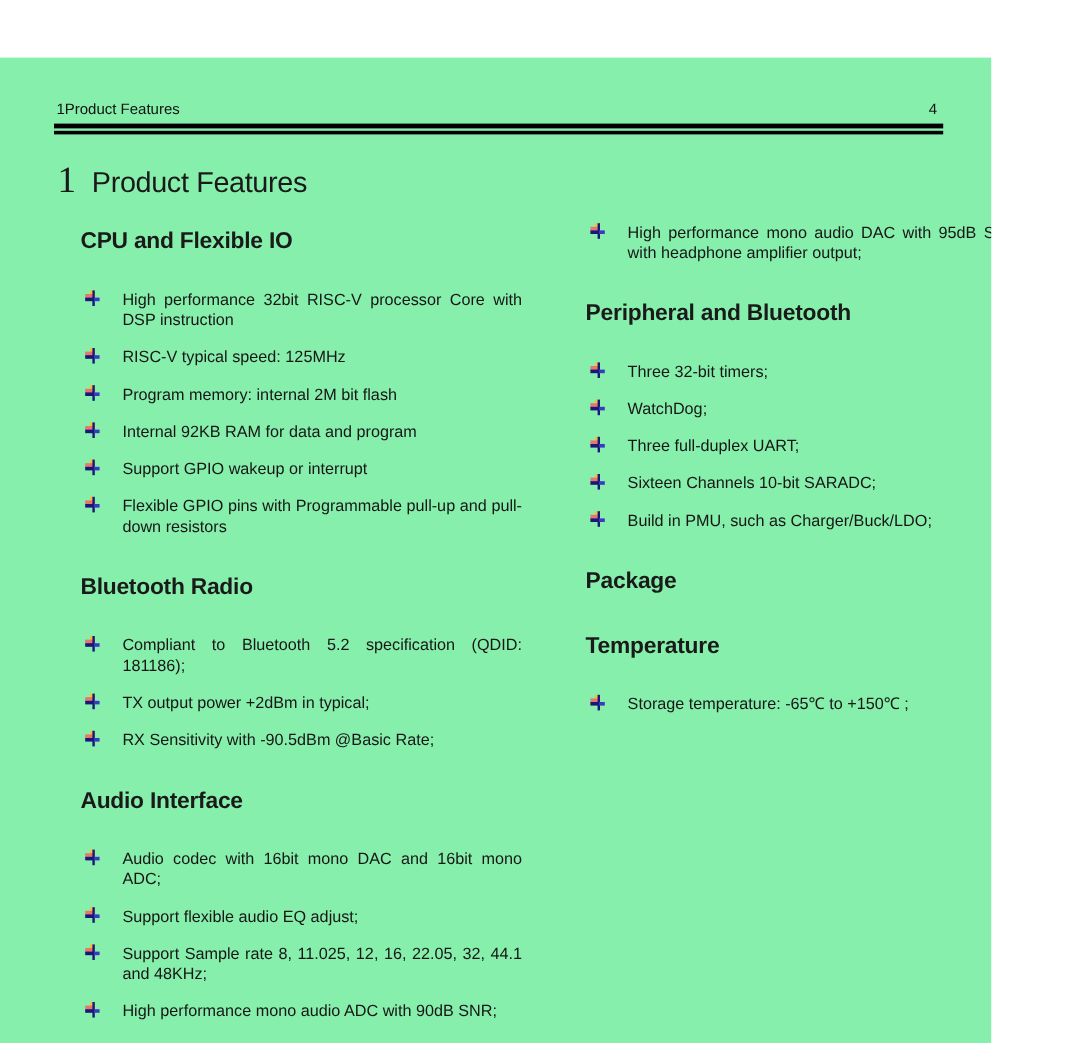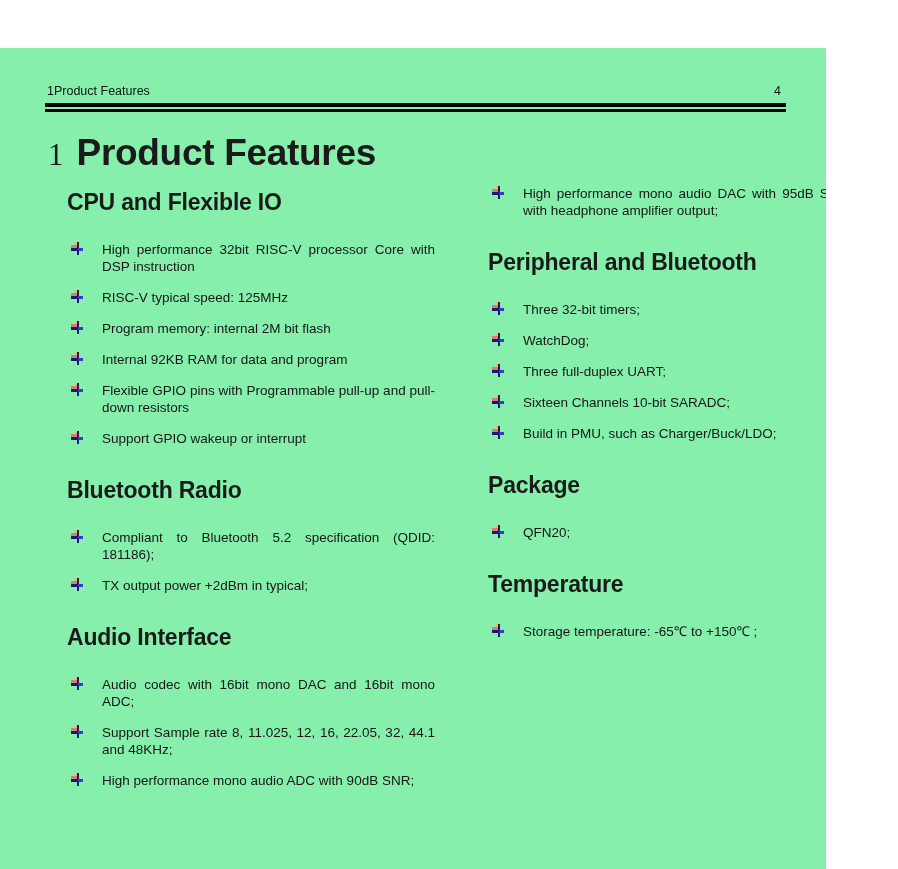--- a/index.html
+++ b/index.html
@@ -12,29 +12,29 @@
     position:absolute; left:47px; right:45px; top:36px;
     display:flex; justify-content:space-between; align-items:baseline;
     font-size:12.5px; color:#111;
   }
   .rule-thick { position:absolute; left:45px; right:40px; top:55px; height:4px; background:#000; }
   .rule-thin  { position:absolute; left:45px; right:40px; top:61px; height:3px; background:#000; }
 
   
   .chapter-title { position:absolute; left:48px; top:84px; white-space:nowrap; }
   .title-number { font-family:"Liberation Serif", serif; font-size:31px; font-weight:400; }
-  .title-text   { font-size:37px; font-weight:700; margin-left:13px; letter-spacing:-0.3px; }
+  .title-text   { font-size:24px; font-weight:400; margin-left:13px; letter-spacing:-0.3px; }
 
   
   .col { position:absolute; }
   .col-left  { left:67px;  top:143px; width:368px; }
   .col-right { left:488px; top:137px; width:364px; }
 
   .section-heading {
-    font-size:23px; font-weight:700; line-height:22px;
+    font-size:19px; font-weight:700; line-height:22px;
     margin:32px 0 28px 0; letter-spacing:-0.2px;
   }
   .section:first-child .section-heading { margin-top:0; }
 
   .item { display:flex; align-items:flex-start; margin-bottom:14px; }
   .item-text {
     flex:1; font-size:13.5px; line-height:17px;
     text-align:justify; text-justify:inter-word; color:#161616;
   }
 
@@ -102,31 +102,31 @@
           </span>
           <span class="item-text">Internal 92KB RAM for data and program</span>
         </div>
         <div class="item">
           <span class="bullet">
             <i class="b-yellow"></i>
             <i class="b-red"></i>
             <i class="b-v"></i>
             <i class="b-h"></i>
           </span>
+          <span class="item-text">Support GPIO wakeup or interrupt</span>
+        </div>
+        <div class="item">
+          <span class="bullet">
+            <i class="b-yellow"></i>
+            <i class="b-red"></i>
+            <i class="b-v"></i>
+            <i class="b-h"></i>
+          </span>
           <span class="item-text">Flexible GPIO pins with Programmable pull-up and pull-down resistors</span>
         </div>
-        <div class="item">
-          <span class="bullet">
-            <i class="b-yellow"></i>
-            <i class="b-red"></i>
-            <i class="b-v"></i>
-            <i class="b-h"></i>
-          </span>
-          <span class="item-text">Support GPIO wakeup or interrupt</span>
-        </div>
       </div>
       <div class="section">
         <div class="section-heading">Bluetooth Radio</div>
         <div class="item">
           <span class="bullet">
             <i class="b-yellow"></i>
             <i class="b-red"></i>
             <i class="b-v"></i>
             <i class="b-h"></i>
           </span>
@@ -134,31 +134,49 @@
         </div>
         <div class="item">
           <span class="bullet">
             <i class="b-yellow"></i>
             <i class="b-red"></i>
             <i class="b-v"></i>
             <i class="b-h"></i>
           </span>
           <span class="item-text">TX output power +2dBm in typical;</span>
         </div>
+        <div class="item">
+          <span class="bullet">
+            <i class="b-yellow"></i>
+            <i class="b-red"></i>
+            <i class="b-v"></i>
+            <i class="b-h"></i>
+          </span>
+          <span class="item-text">RX Sensitivity with -90.5dBm @Basic Rate;</span>
+        </div>
       </div>
       <div class="section">
         <div class="section-heading">Audio Interface</div>
         <div class="item">
           <span class="bullet">
             <i class="b-yellow"></i>
             <i class="b-red"></i>
             <i class="b-v"></i>
             <i class="b-h"></i>
           </span>
           <span class="item-text">Audio codec with 16bit mono DAC and 16bit mono ADC;</span>
+        </div>
+        <div class="item">
+          <span class="bullet">
+            <i class="b-yellow"></i>
+            <i class="b-red"></i>
+            <i class="b-v"></i>
+            <i class="b-h"></i>
+          </span>
+          <span class="item-text">Support flexible audio EQ adjust;</span>
         </div>
         <div class="item">
           <span class="bullet">
             <i class="b-yellow"></i>
             <i class="b-red"></i>
             <i class="b-v"></i>
             <i class="b-h"></i>
           </span>
           <span class="item-text">Support Sample rate 8, 11.025, 12, 16, 22.05, 32, 44.1 and 48KHz;</span>
         </div>
@@ -228,29 +246,20 @@
             <i class="b-yellow"></i>
             <i class="b-red"></i>
             <i class="b-v"></i>
             <i class="b-h"></i>
           </span>
           <span class="item-text">Build in PMU, such as Charger/Buck/LDO;</span>
         </div>
       </div>
       <div class="section">
         <div class="section-heading">Package</div>
-        <div class="item">
-          <span class="bullet">
-            <i class="b-yellow"></i>
-            <i class="b-red"></i>
-            <i class="b-v"></i>
-            <i class="b-h"></i>
-          </span>
-          <span class="item-text">QFN20;</span>
-        </div>
       </div>
       <div class="section">
         <div class="section-heading">Temperature</div>
         <div class="item">
           <span class="bullet">
             <i class="b-yellow"></i>
             <i class="b-red"></i>
             <i class="b-v"></i>
             <i class="b-h"></i>
           </span>

